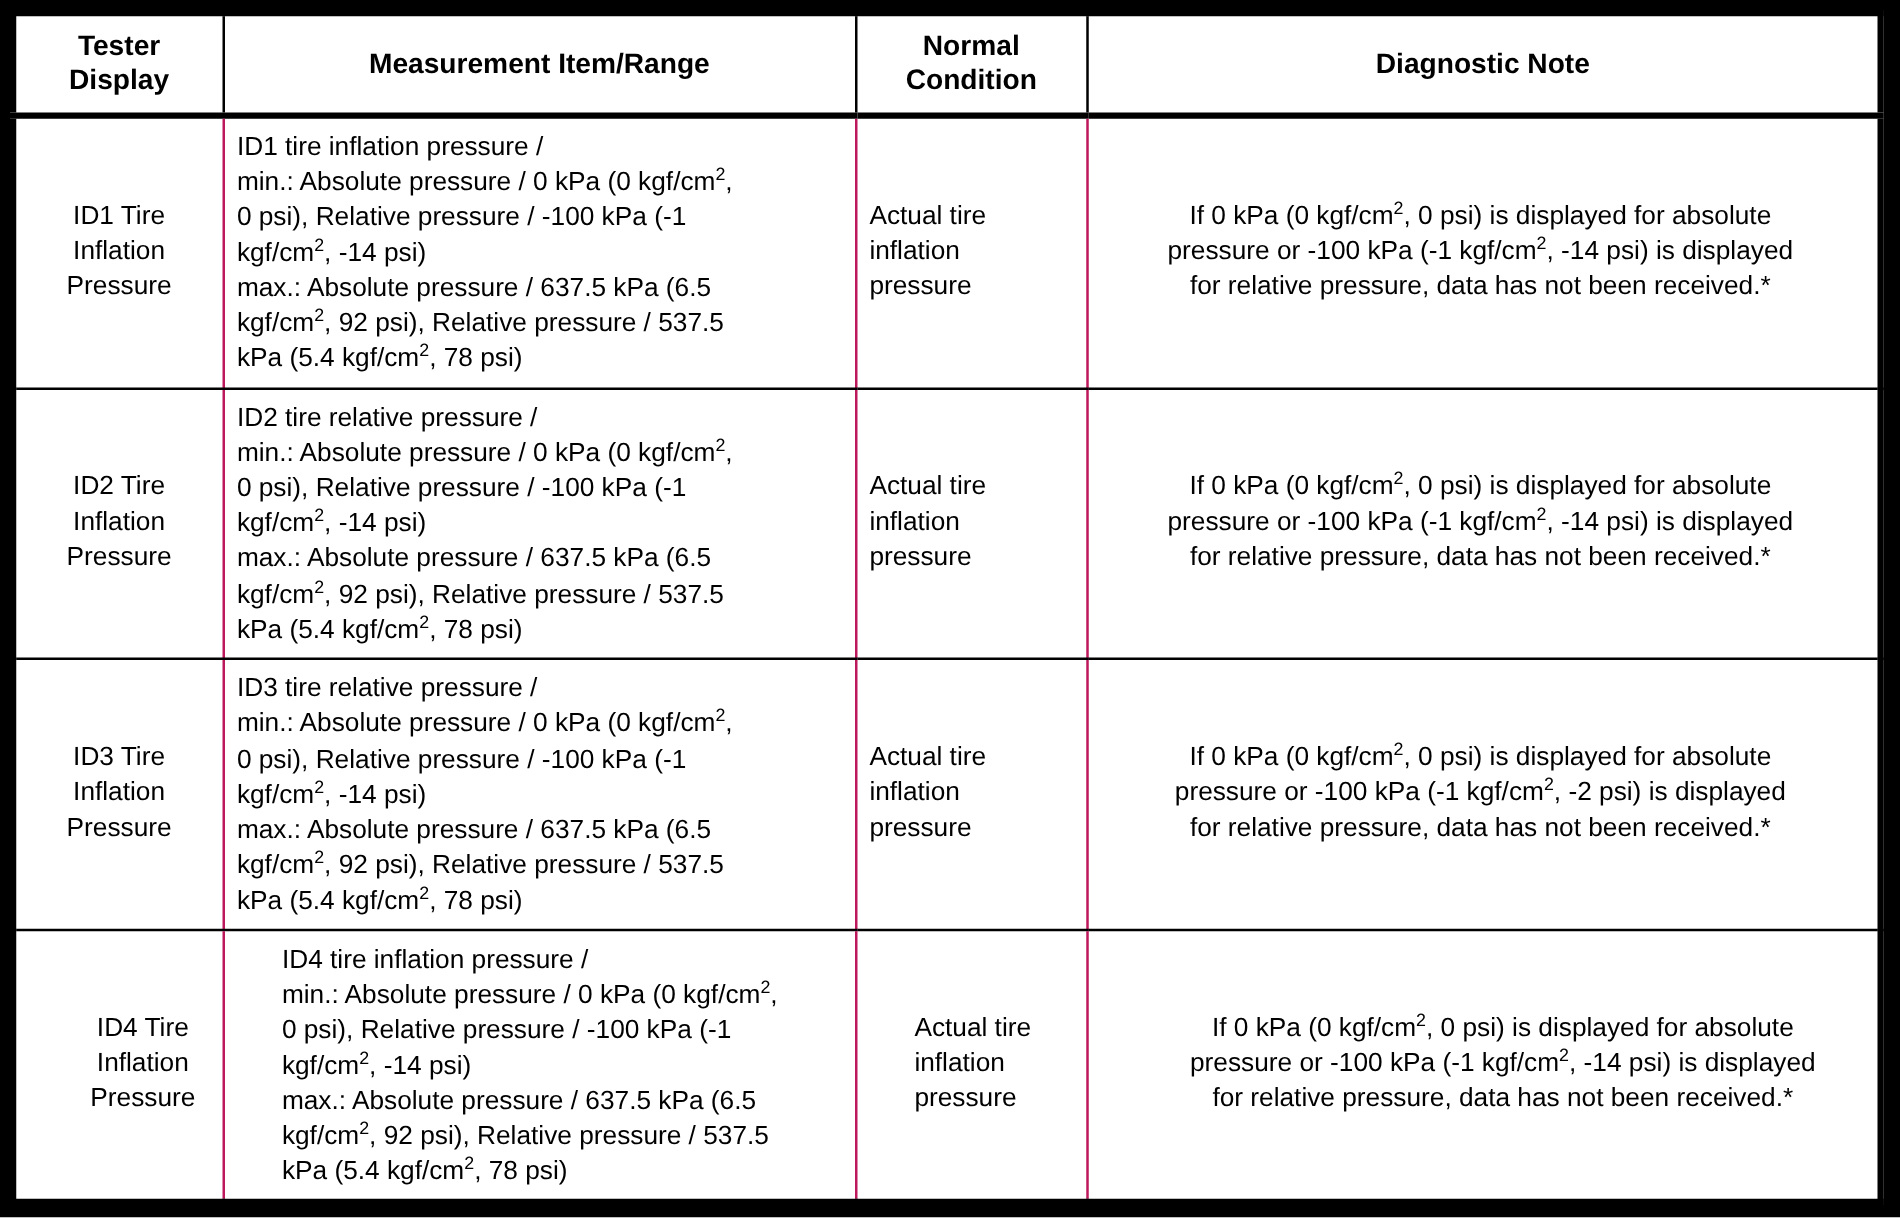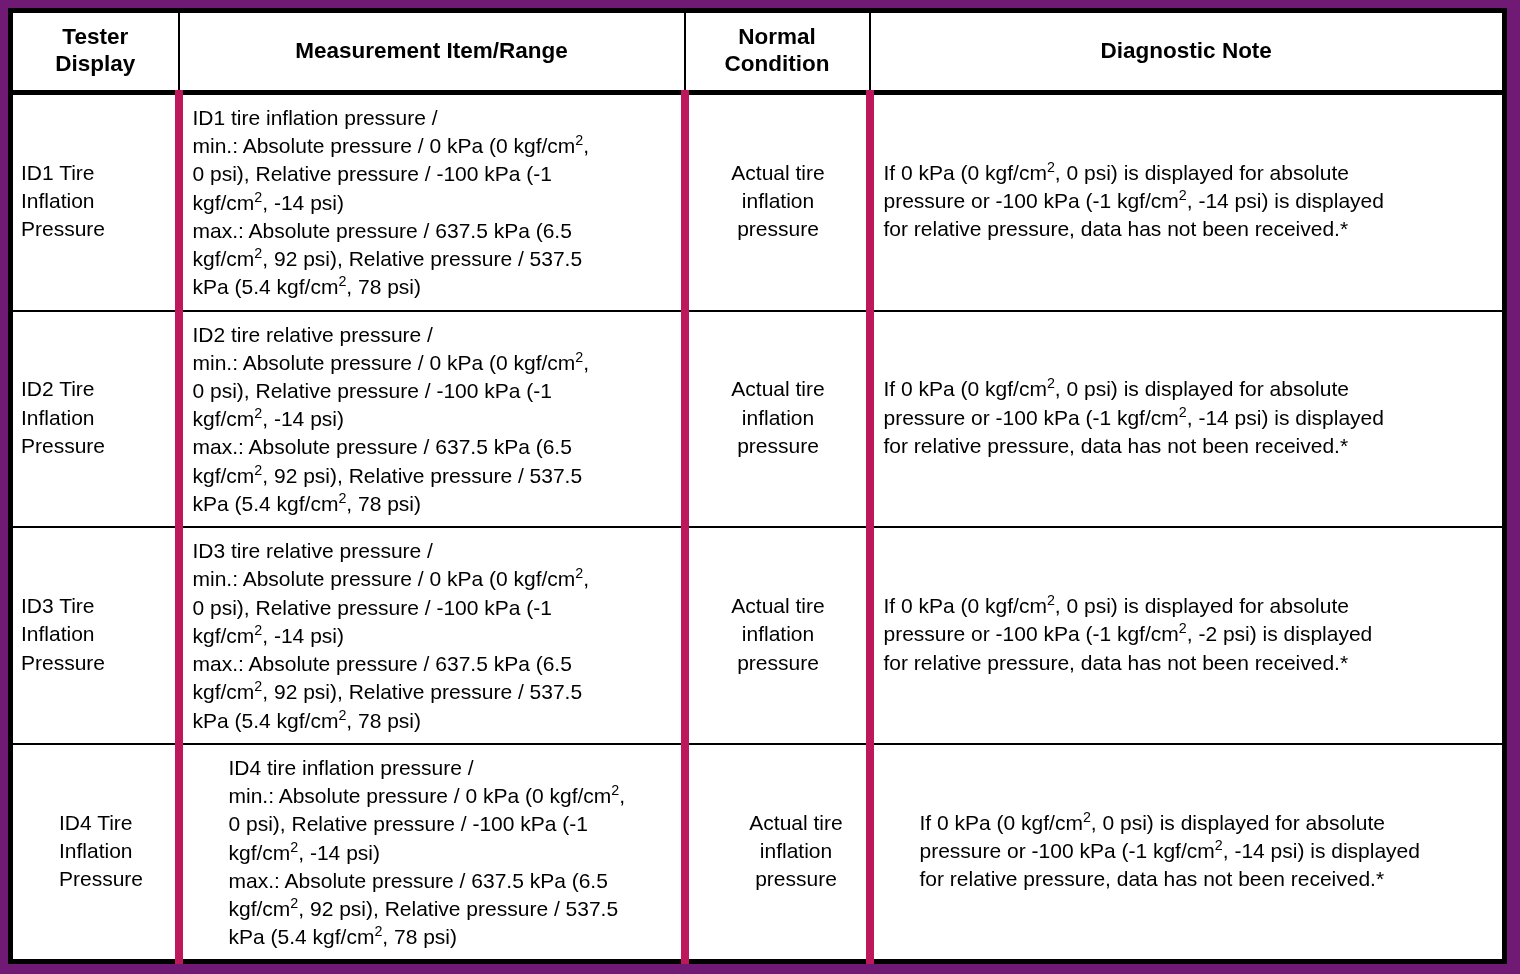--- a/index.html
+++ b/index.html
@@ -12,21 +12,21 @@
     height: 974px;
     font-family: "Liberation Sans", sans-serif;
     color: #000000;
     overflow: hidden;
   }
 
   .page {
     position: relative;
     width: 1520px;
     height: 974px;
-    background: #701a75;
+    background: #000000;
   }
 
   
   table.spec-table {
     position: absolute;
     left: 8px;
     top: 8px;
     width: 1494px;
     border-collapse: collapse;
     table-layout: fixed;
@@ -48,43 +48,43 @@
     line-height: 1.22;
     text-align: center;
     vertical-align: middle;
     padding: 10px 6px 12px 6px;
     white-space: pre-line;
   }
   thead th.last { border-right: none; }
 
   
   tbody td {
-    border-right: 8px solid #be185d;
+    border-right: 2px solid #be185d;
     border-bottom: 2px solid #000000;
     font-size: 21px;
     line-height: 1.345;
     vertical-align: middle;
     padding: 6px 8px 8px 8px;
     white-space: pre-line;
   }
   tbody tr:last-child td { border-bottom: none; padding-left: 46px; }
-  tbody td.last { border-right: none; }
+  tbody td.last { border-right: none; text-align: center; }
 
   td.cell-tester {
-    text-align: left;
+    text-align: center;
     white-space: pre-line;
   }
   td.cell-measure {
     text-align: left;
     vertical-align: top;
     padding-top: 9px;
     padding-left: 10px;
   }
   td.cell-normal {
-    text-align: center;
+    text-align: left;
     padding-left: 10px;
   }
   td.cell-note {
     text-align: left;
     padding-left: 10px;
     padding-right: 14px;
   }
 
   .sup {
     font-size: 0.68em;

